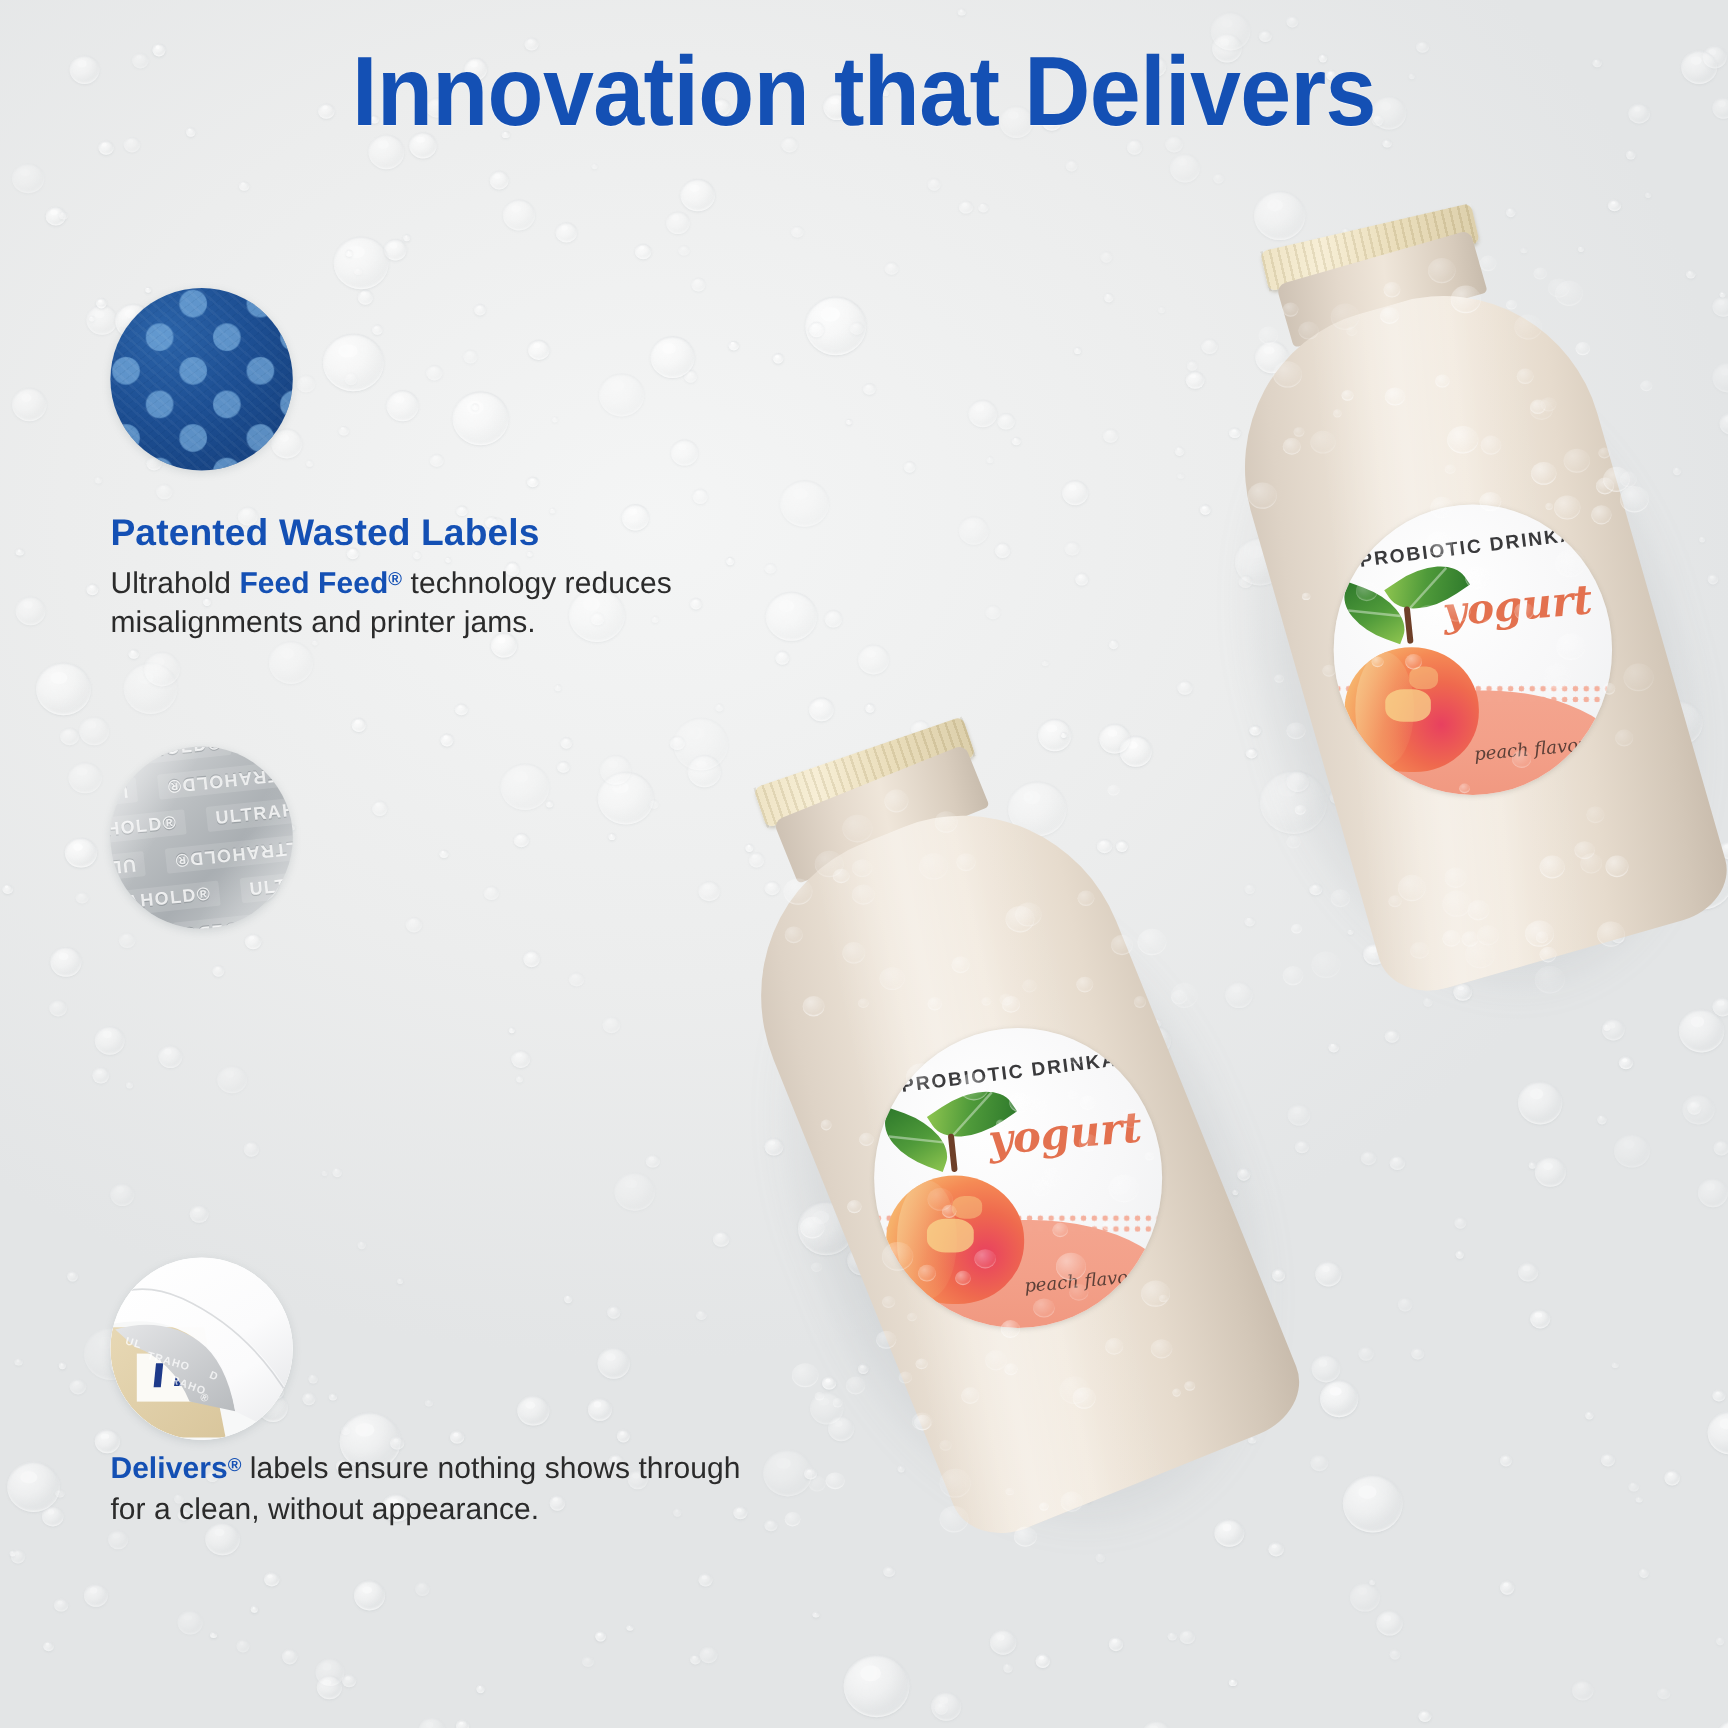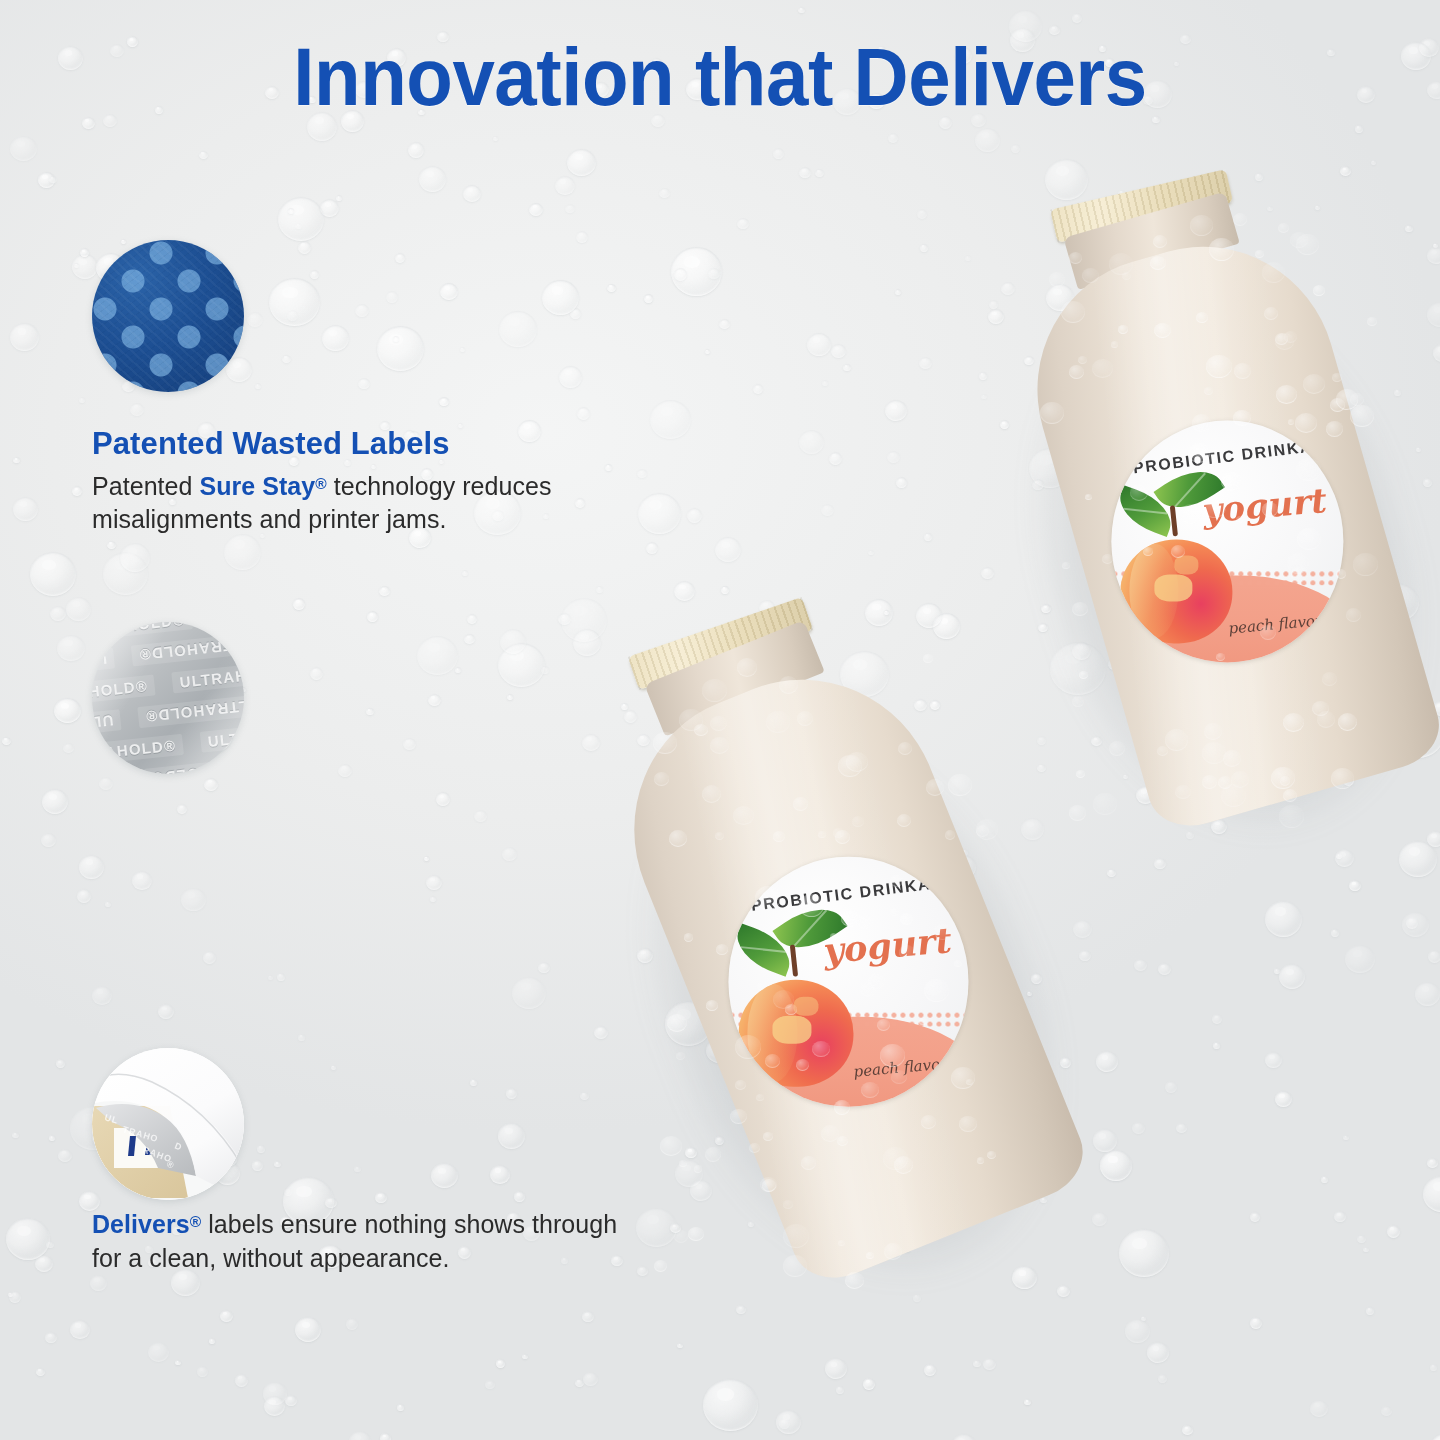--- a/index.html
+++ b/index.html
@@ -751,21 +751,21 @@
 
   <div id="title">Innovation that Delivers</div>
 
   <div class="feature" style="top:240px;">
     <div class="f-icon icon-dots">
       <div class="dotgrid"></div>
       <div class="noise"></div>
     </div>
     <div class="f-head">Patented Wasted Labels</div>
     <div class="f-body">
-      <span>Patented </span><span class="brand">Sure Stay</span><span class="brand reg">®</span><span> technology reduces misalignments and printer jams.</span>
+      <span>Ultrahold </span><span class="brand">Feed Feed</span><span class="brand reg">®</span><span> technology reduces misalignments and printer jams.</span>
     </div>
   </div>
 
   <div class="feature" style="top:622px;">
     <div class="f-icon icon-liner">
       <div class="rows" id="ultrarows">
           <div class="row" style="margin-left:0px">
             <span>ULTRAHOLD®</span>
             <span>ULTRAHOLD®</span>
           </div>

